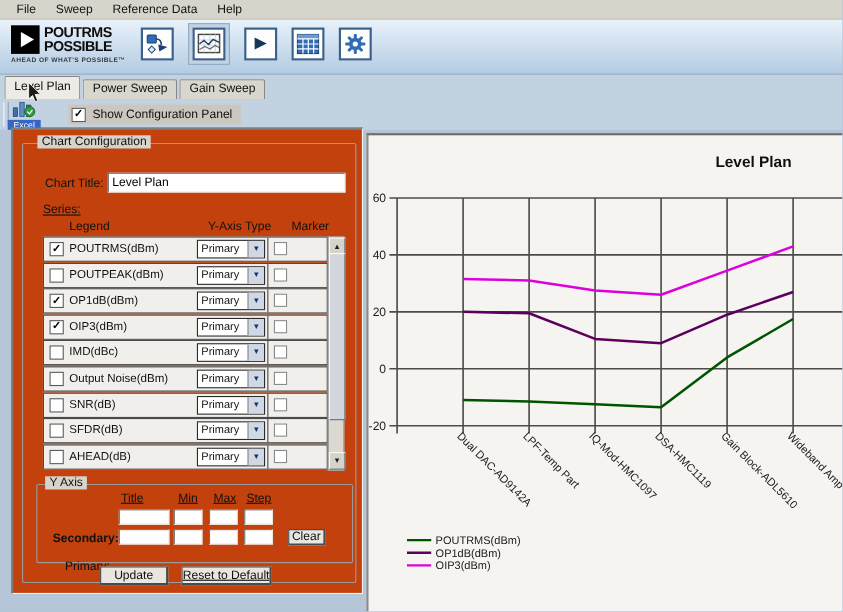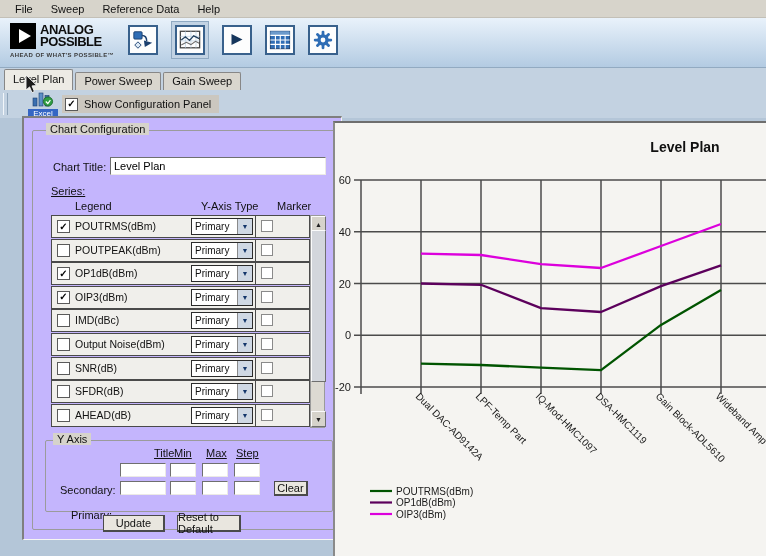--- a/index.html
+++ b/index.html
@@ -27,36 +27,36 @@
   .tool-sel{background:#c2d3e4;border:1px solid #8fa9c2;padding:3px;margin:-4px 0;}
   
   .tabstrip{position:absolute;left:0;top:68px;width:766px;height:22px;background:#c3d2e1;
     display:flex;align-items:flex-end;padding-left:4px;box-sizing:border-box;}
   .tab{height:17px;line-height:16px;font-size:11px;padding:0 8px;background:#d9d6ce;
     border:1px solid #878787;border-bottom:none;border-radius:2px 2px 0 0;margin-right:2px;cursor:pointer;white-space:nowrap;}
   .tab.active{background:#edebe5;height:20px;line-height:19px;}
   
   .subtoolbar{position:absolute;left:0;top:90px;width:766px;height:28px;background:#c3d2e1;}
   .grip{position:absolute;left:3px;top:3px;width:3px;height:22px;border-left:1px solid #f2f6fa;border-right:1px solid #8fa5ba;}
-  .excel-btn{position:absolute;left:27px;top:0px;width:32px;height:28px;cursor:pointer;text-align:center;}
+  .excel-btn{position:absolute;left:6px;top:0px;width:32px;height:28px;cursor:pointer;text-align:center;}
   .excel-label{position:absolute;left:1px;bottom:0;width:30px;background:#3566c4;color:#fff;font-size:8px;line-height:9px;}
   .showcfg{position:absolute;left:62px;top:5px;height:18px;display:flex;align-items:center;
     background:#cbc7bf;padding:0 8px 0 3px;cursor:pointer;}
   .showcfg .lbl{font-size:11px;margin-left:6px;}
   
   .cb{width:11px;height:11px;background:#fff;border:1px solid #5a5a5a;box-sizing:content-box;
     display:inline-flex;align-items:center;justify-content:center;
     font-size:10px;font-weight:bold;color:#000;line-height:1;cursor:pointer;flex:none;}
   .w95input{background:#fff;border:1px solid;border-color:#6f6f6f #eceae5 #eceae5 #6f6f6f;
     font-family:"Liberation Sans",sans-serif;font-size:11px;padding:1px 3px;box-sizing:border-box;}
   .btn95{position:absolute;background:#e9e6df;border:1px solid #4a4a4a;border-width:1px 2px 2px 1px;
     font-size:11px;font-family:"Liberation Sans",sans-serif;display:flex;align-items:center;justify-content:center;cursor:pointer;box-sizing:border-box;}
   .underl{text-decoration:underline;}
   
-  .config-panel{position:absolute;left:22px;top:116px;width:320px;height:424px;background:#c4b5fd;
+  .config-panel{position:absolute;left:10px;top:116px;width:320px;height:424px;background:#c2410c;
     border-top:2px solid #7f7f7f;border-left:2px solid #7f7f7f;border-right:1px solid #f6f6f4;border-bottom:1px solid #f6f6f4;box-sizing:border-box;}
   .groupbox{position:absolute;border:1px solid #9b9b9b;border-radius:2px;}
   .gb-label{position:absolute;top:-8px;left:13px;background:#d6d3cb;padding:0 4px;font-size:11px;white-space:nowrap;}
   .cfg-lab{position:absolute;font-size:11px;white-space:nowrap;}
   .series-list{position:absolute;left:18px;top:84px;width:259px;height:213px;}
   .series-row{position:absolute;left:0;width:259px;height:23px;background:#f0efeb;border:1px solid #4a4a4a;box-sizing:border-box;}
   .series-row .cb{position:absolute;left:5px;top:4px;}
   .row-label{position:absolute;left:23px;top:4px;font-size:10.5px;}
   .dropdown{position:absolute;left:139px;top:2px;width:62px;height:17px;background:#fff;
     border:1px solid #2b2b2b;box-sizing:border-box;cursor:pointer;}
@@ -91,21 +91,21 @@
     <span class="menu-item">Help</span>
   </div>
 
 <div class="toolbar">
   <div class="logo">
     <div class="logo-top">
       <div class="logo-mark">
           <div class="logo-tri"></div>
         </div>
       <div class="logo-text">
-        <div>ANALOG</div>
+        <div>POUTRMS</div>
         <div>POSSIBLE</div>
       </div>
     </div>
     <div class="logo-tag">AHEAD OF WHAT'S POSSIBLE™</div>
   </div>
 
   <div class="tools">
     <div class="tool-btn">
       <svg width="22" height="22" viewBox="0 0 24 24">
         <rect x="2" y="3" width="9" height="8" rx="1" fill="#2f6db5" stroke="#1b3f6e"></rect>
@@ -291,42 +291,42 @@
       </div>
 
     <div class="scrollbar">
       <div class="sb-btn" style="top:0;">▲</div>
       <div class="sb-thumb"></div>
       <div class="sb-btn" style="bottom:0;">▼</div>
     </div>
 
     <div class="groupbox" style="left:12px;top:309px;width:286px;height:70px;">
       <span class="gb-label" style="left:7px;">Y Axis</span>
-      <span class="ya-head" style="left:76px;top:6px;margin-left:32px;">Title</span>
+      <span class="ya-head" style="left:76px;top:6px;">Title</span>
       <span class="ya-head" style="left:128px;top:6px;">Min</span>
       <span class="ya-head" style="left:160px;top:6px;">Max</span>
       <span class="ya-head" style="left:190px;top:6px;">Step</span>
 
       <span class="cfg-lab" style="left:25px;top:25px;margin-top:43px;">Primary:</span>
       <input class="w95input" style="position: absolute; left: 74px; top: 22px; width: 46px; height: 14px;">
       <input class="w95input" style="position: absolute; left: 124px; top: 22px; width: 26px; height: 14px;">
       <input class="w95input" style="position: absolute; left: 156px; top: 22px; width: 26px; height: 14px;">
       <input class="w95input" style="position: absolute; left: 188px; top: 22px; width: 26px; height: 14px;">
 
-      <span class="cfg-lab" style="left:14px;top:43px;">Secondary:</span>
+      <span class="cfg-lab" style="left:14px;top:43px;font-weight:bold;">Secondary:</span>
       <input class="w95input" style="position: absolute; left: 74px; top: 40px; width: 46px; height: 14px;">
       <input class="w95input" style="position: absolute; left: 124px; top: 40px; width: 26px; height: 14px;">
       <input class="w95input" style="position: absolute; left: 156px; top: 40px; width: 26px; height: 14px;">
       <input class="w95input" style="position: absolute; left: 188px; top: 40px; width: 26px; height: 14px;">
 
       <div class="btn95" style="left:228px;top:40px;width:34px;height:15px;">Clear</div>
     </div>
 
     <div class="btn95" style="left:70px;top:384px;width:62px;height:17px;">Update</div>
-    <div class="btn95" style="left:144px;top:384px;width:64px;height:17px;">Reset to Default</div>
+    <div class="btn95" style="left:144px;top:384px;width:82px;height:17px;text-decoration:underline;">Reset to Default</div>
   </div>
 </div>
 
 <div class="chart-panel">
   <div class="chart-title">Level Plan</div>
   <div class="chart-plot" id="chart-plot"><svg width="431" height="433">
         <line x1="26" y1="264" x2="431" y2="264" stroke="#4b4b4b" stroke-width="1.5"></line>
         <line x1="19" y1="264" x2="26" y2="264" stroke="#4b4b4b" stroke-width="1.5"></line>
         <text x="16" y="268" font-size="11" fill="#1a1a1a" font-family="&quot;Liberation Sans&quot;, sans-serif" text-anchor="end">-20</text>
         <line x1="26" y1="212.25" x2="431" y2="212.25" stroke="#4b4b4b" stroke-width="1.5"></line>

